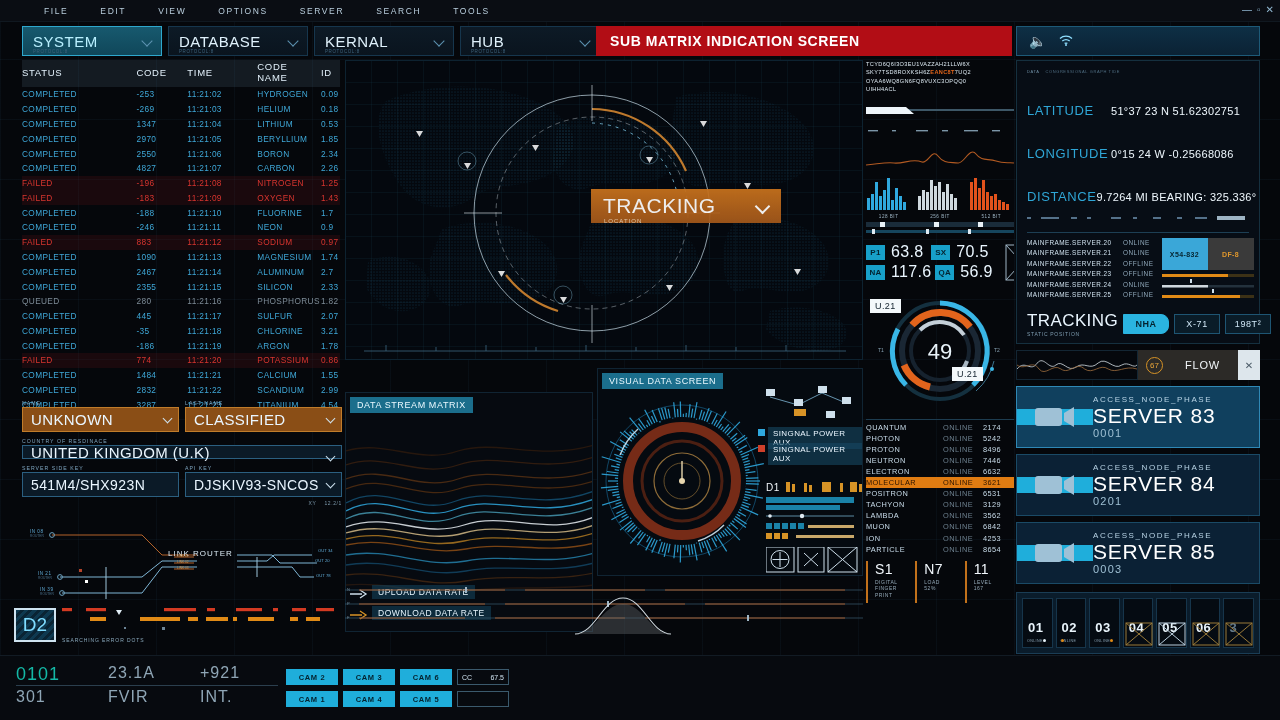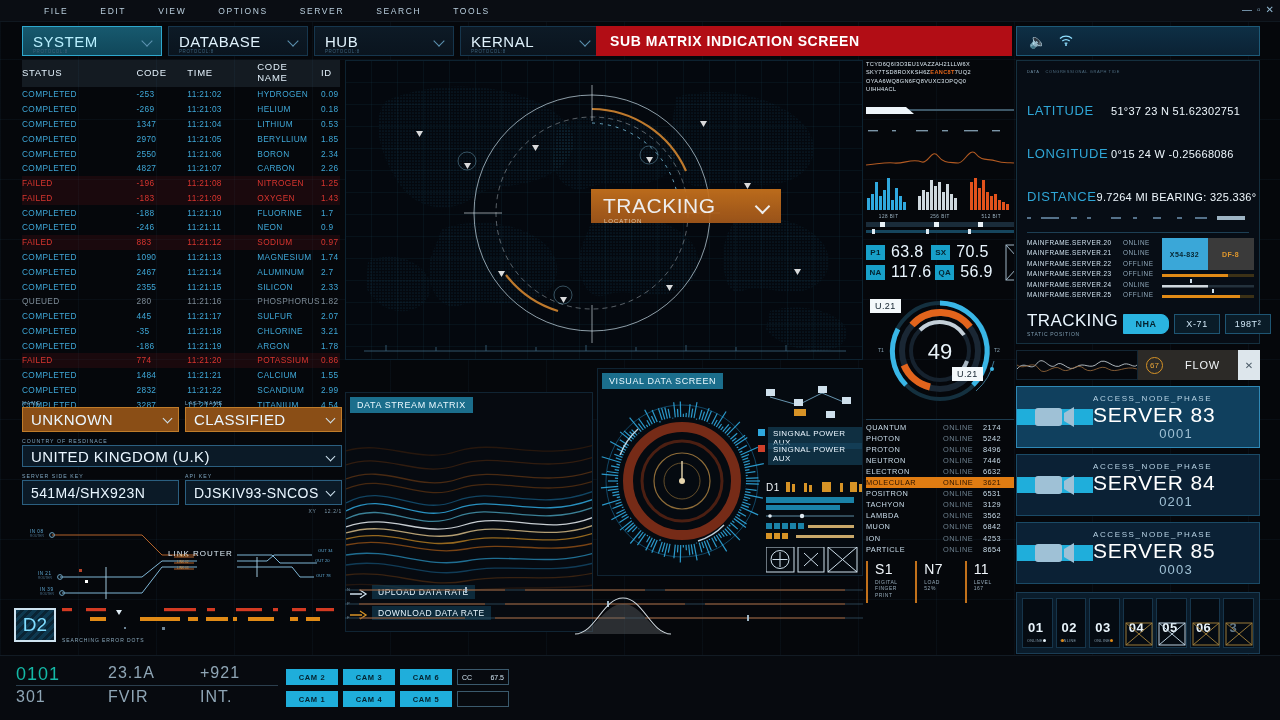--- a/index.html
+++ b/index.html
@@ -165,21 +165,21 @@
   .pill.on { background:#2ab4e0; border-color:#2ab4e0; color:#04222e; font-weight:bold; border-radius:0 8px 8px 0;}
   .srv {
     position:relative; height:62px; background:#0b2135; border:1px solid #1a4a66;
     display:flex; align-items:center; margin-bottom:6px;
   }
   .srv.active { background:#10405e; border-color:#2f88b5; }
   .srv .cam { width:76px; display:flex; align-items:center; justify-content:center; }
   .srv .meta { flex:1; }
   .srv .sp { font-size:8px; letter-spacing:1.6px; color:#b9d4e6; }
   .srv .sname { font-size:21px; letter-spacing:.8px; color:#fff; line-height:23px; }
-  .srv .sid { font-size:13px; letter-spacing:1.2px; color:#9fc0d4;text-align:center; }
+  .srv .sid { font-size:11px; letter-spacing:1.2px; color:#9fc0d4; }
   #flowbar { position:relative; height:30px; display:flex; }
   #flowgraph { flex:1; background:#05080d; border:1px solid #132634; }
   #flowbtn { width:100px; background:#2c2a27; display:flex; align-items:center; gap:22px; padding-left:8px; }
   #flowbtn .fnum { width:17px;height:17px;border-radius:50%;border:1.5px solid #d79326;
     display:flex;align-items:center;justify-content:center;font-size:8px;color:#e8a53a;}
   #flowbtn .ftxt { font-size:11px; letter-spacing:.8px; color:#f2f6f9; }
   #flowclose { width:22px; background:#dde6ec; display:flex; align-items:center; justify-content:center;
                font-size:10px; color:#4a5a66;}
   #digits { display:flex; gap:3px; padding:5px; background:#0a1c2b; border:1px solid #1a3d55; margin-top:8px;}
   .dg { flex:1; height:50px; position:relative; background:#050b12; border:1px solid #16354b; }
@@ -226,26 +226,26 @@
       <span class="tlabel">SYSTEM</span>
       <span class="sub">PROTOCOL:8</span>
       <span class="chev"></span>
     </div>
     <div class="tab">
       <span class="tlabel">DATABASE</span>
       <span class="sub">PROTOCOL:8</span>
       <span class="chev"></span>
     </div>
     <div class="tab">
-      <span class="tlabel">HUB</span>
+      <span class="tlabel">KERNAL</span>
       <span class="sub">PROTOCOL:8</span>
       <span class="chev"></span>
     </div>
     <div class="tab">
-      <span class="tlabel">KERNAL</span>
+      <span class="tlabel">HUB</span>
       <span class="sub">PROTOCOL:8</span>
       <span class="chev"></span>
     </div>
   </div>
   <div id="banner" class="abs">
     <span>SUB MATRIX INDICATION SCREEN</span>
   </div>
   <div id="sigbar" class="abs">
     <span class="sicon">🔈</span>
     <span class="sicon">
@@ -442,21 +442,21 @@
       <div style="flex:1">
         <div class="flbl">LAST NAME</div>
         <div class="fld orange">
           <span>CLASSIFIED</span>
           <span class="fchev"></span>
         </div>
       </div>
     </div>
     <div style="margin-top:6px">
       <div class="flbl">COUNTRY OF RESDINACE</div>
-      <div class="fld" style="height:22px">
+      <div class="fld" style="height:14px">
         <span>UNITED KINGDOM (U.K)</span>
         <span class="fchev"></span>
       </div>
     </div>
     <div class="frow" style="margin-top:6px">
       <div style="flex:1">
         <div class="flbl">SERVER SIDE KEY</div>
         <div class="fld">
           <span style="font-size:14px">541M4/SHX923N</span>
         </div>

